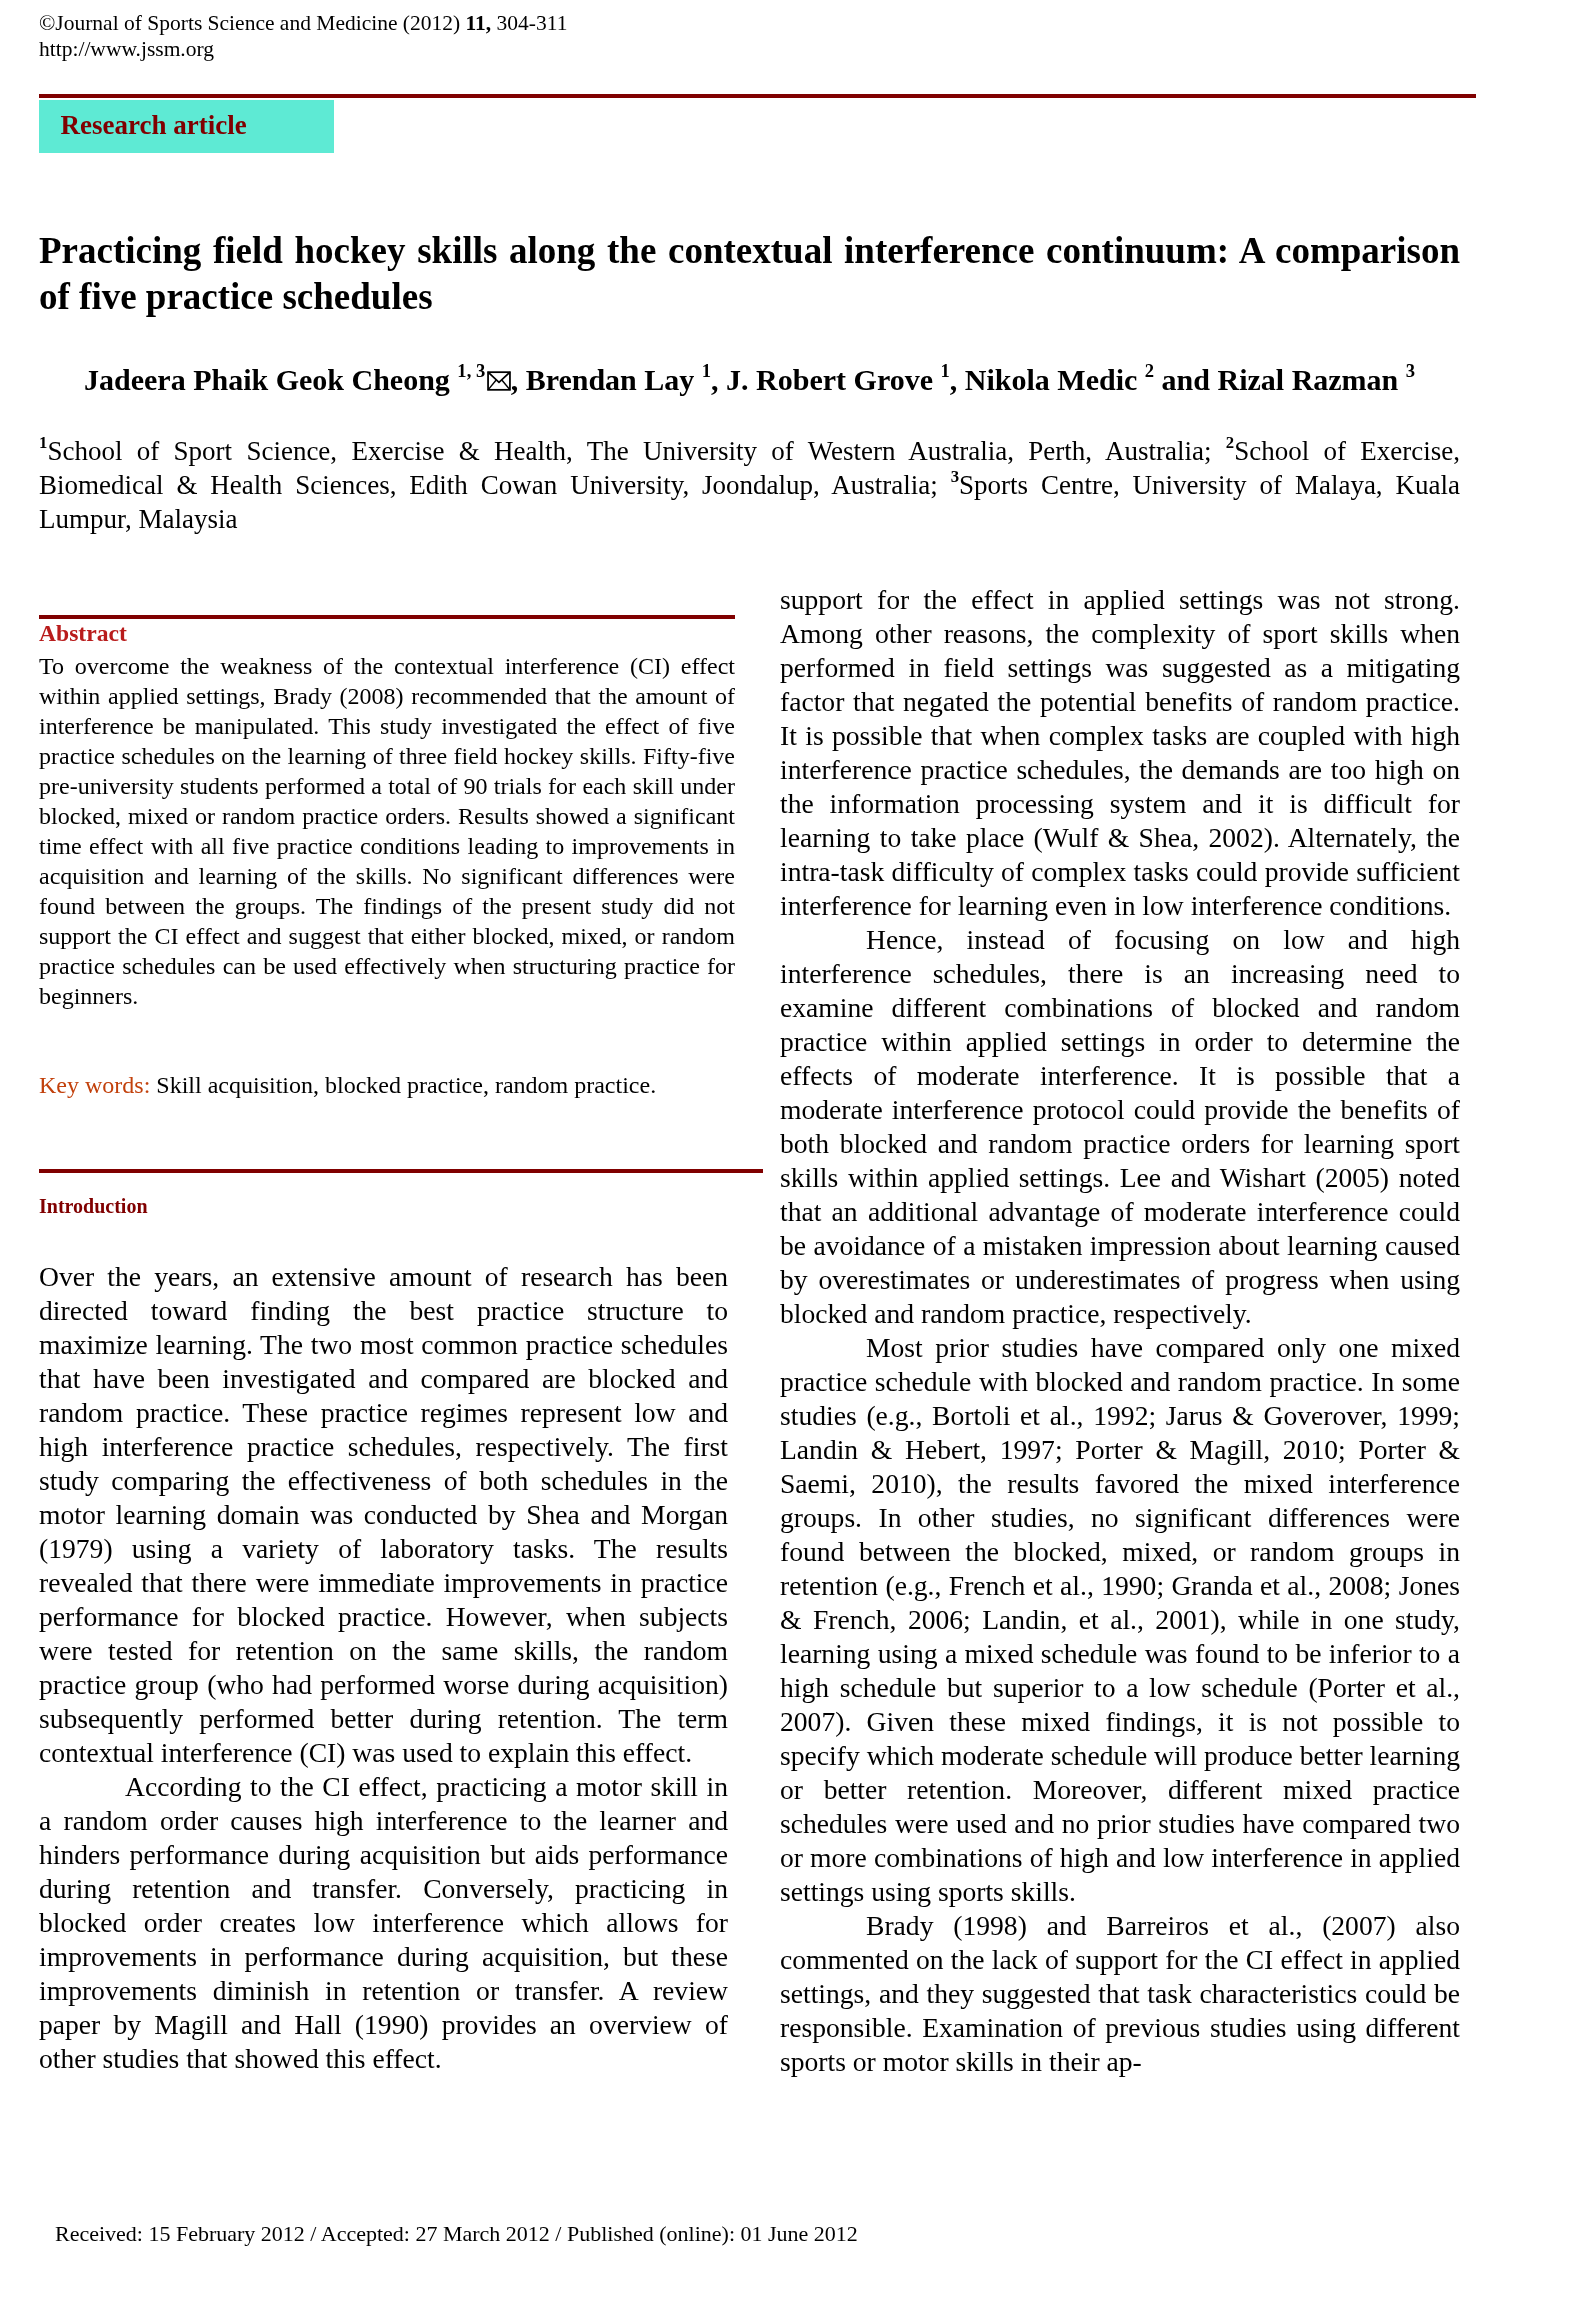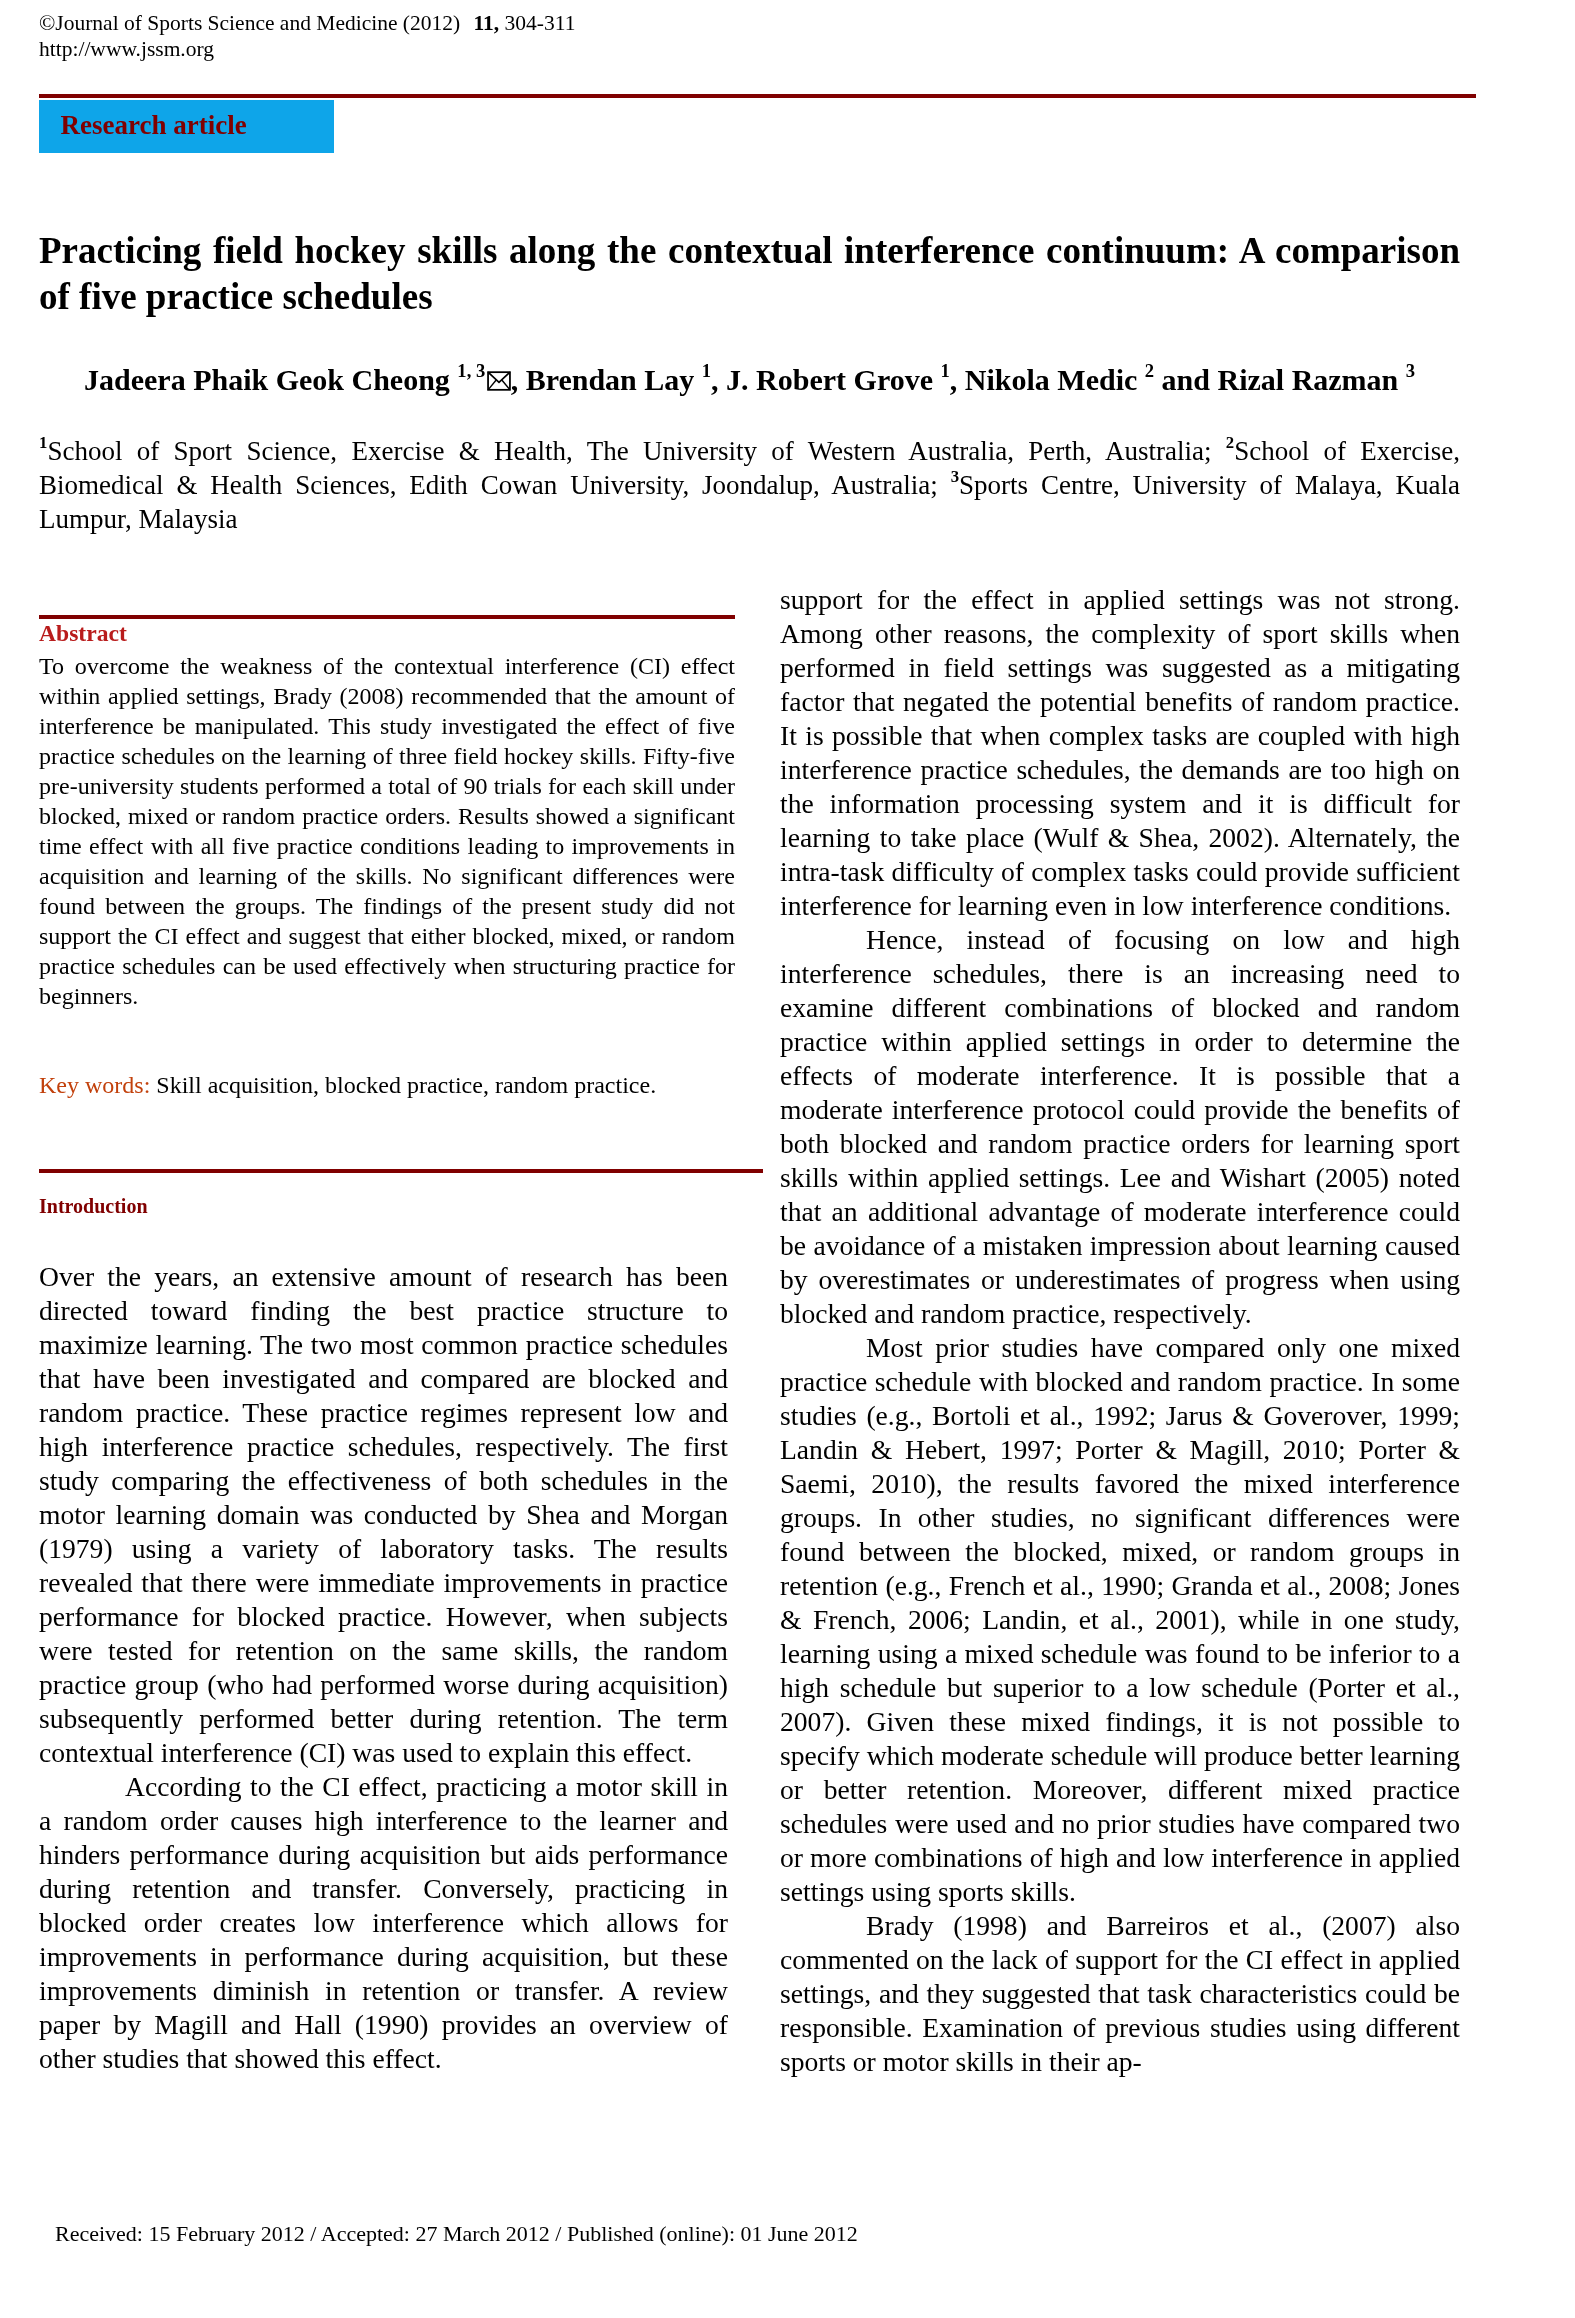--- a/index.html
+++ b/index.html
@@ -2,23 +2,23 @@
 <html style="font-size:11.5px"><head>
 <meta charset="utf-8">
 <style>
   html, body { margin: 0; padding: 0; background: #ffffff; }
   body {
     width: 1576px; height: 2319px; position: relative; overflow: hidden;
     font-family: "Liberation Serif", "DejaVu Serif", serif; color: #000;
   }
   .abs { position: absolute; }
   .hdr-line { font-size: 21.5px; line-height: 26px; white-space: nowrap; }
-  .hdr-line b { font-weight: bold; margin-left: 8px; }
+  .hdr-line b { font-weight: bold; }
   .rule { position: absolute; background: #800000; }
-  .ra-box { position: absolute; left: 39px; top: 100px; width: 295px; height: 53px; background: #0ea5e9; }
+  .ra-box { position: absolute; left: 39px; top: 100px; width: 295px; height: 53px; background: #5eead4; }
   .ra-text { position: absolute; left: 21.5px; top: 10px; font-size: 27px; font-weight: bold; color: #800000; white-space: nowrap; }
   .title {
     position: absolute; left: 39px; top: 228px; width: 1421px;
     font-size: 37px; font-weight: bold; line-height: 46px; text-align: justify; text-align-last: left;
   }
   .authors {
     position: absolute; left: 39px; top: 361px; width: 1421px;
     font-size: 30px; font-weight: bold; line-height: 37px; text-align: justify; text-align-last: left; margin-left: 45px;
   }
   .authors sup, .affil sup { font-size: 62%; vertical-align: 0.7em; line-height: 0; }

